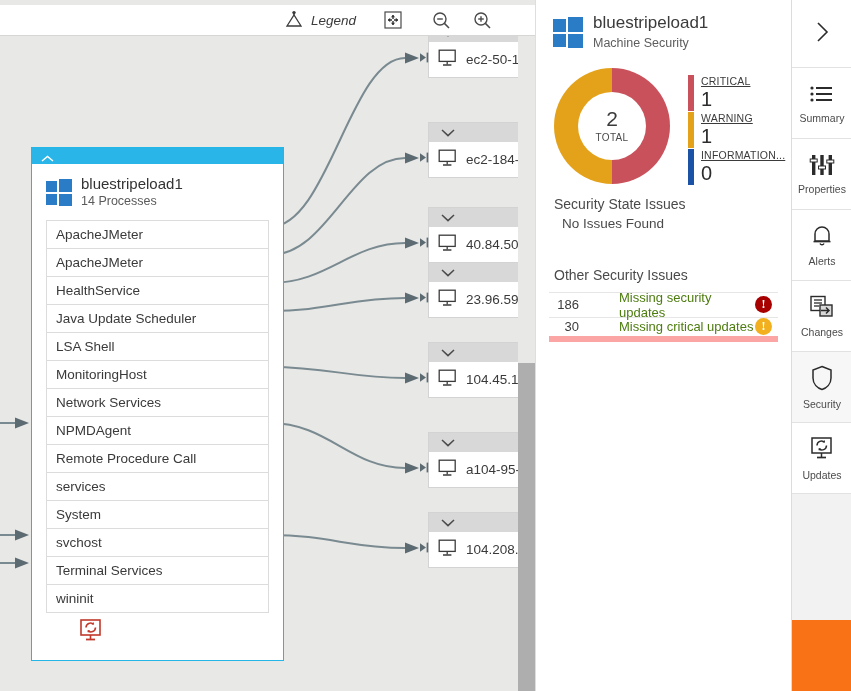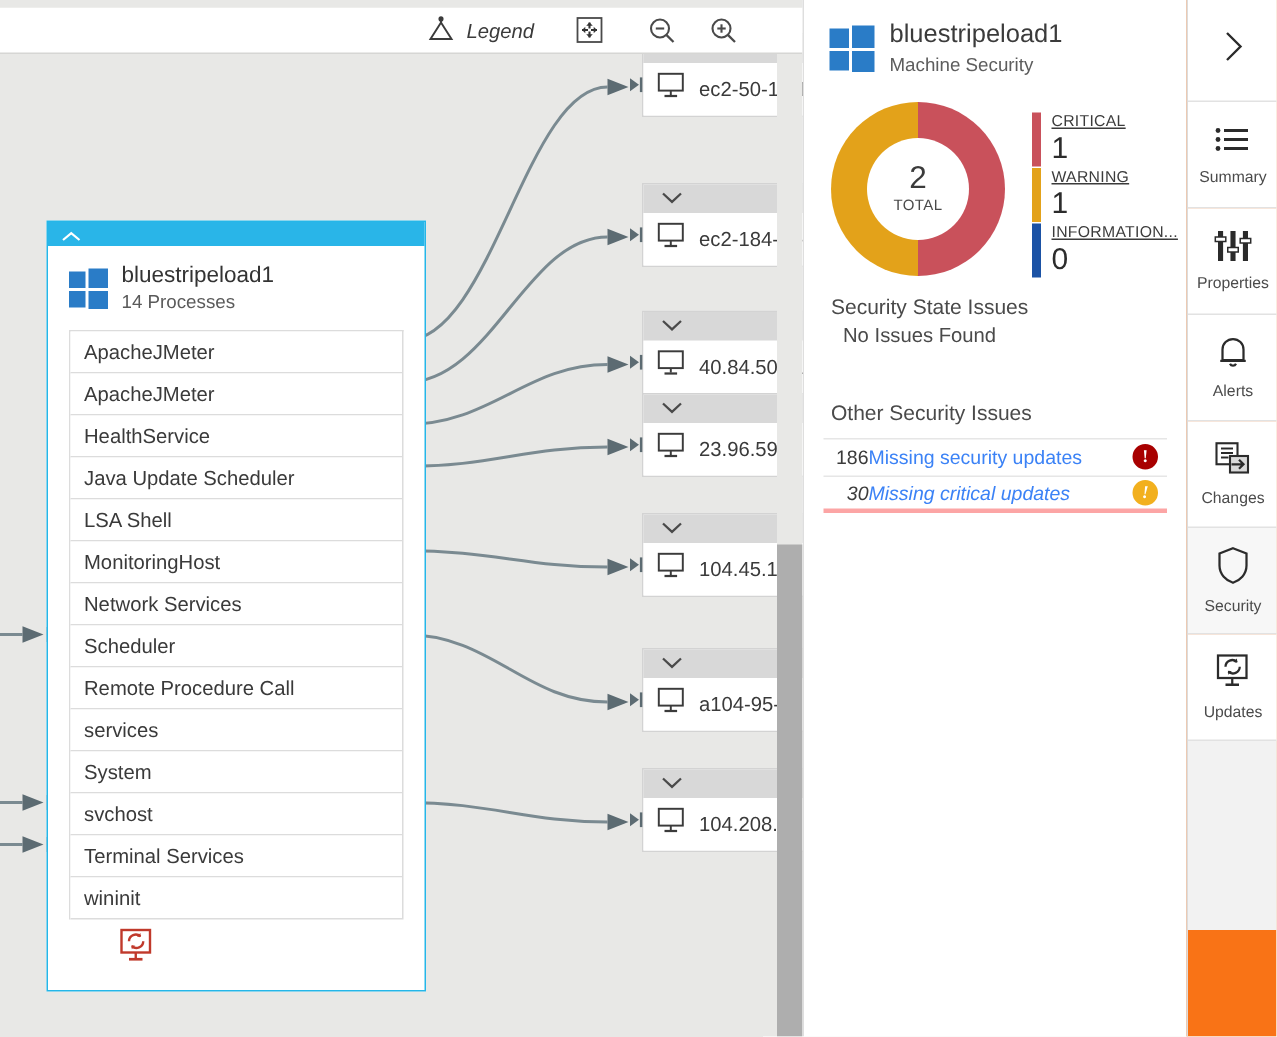--- a/index.html
+++ b/index.html
@@ -147,23 +147,23 @@
     font-size: 14px; color: #4a4a4a; padding: 0 0 0 18px;
   }
   #sec-state { margin-top: 6px; }
   #sec-state-val { font-size: 13.5px; color: #4a4a4a; padding-left: 26px; margin-top: 4px; }
   #other-head { margin-top: 36px; }
   #issue-table { margin: 9px 13px 0 13px; }
   .issue-row {
     display: flex; align-items: center; height: 25px;
     border-top: 1px solid #e6e6e6; font-size: 13px; color: #2f5d99;
   }
-  .issue-row:last-child { border-bottom: 3px solid #fca5a5; font-style: italic; }
+  .issue-row:last-child { border-bottom: 6px solid #fca5a5; }
   .issue-count { width: 30px; text-align: right; color: #3b3b3b; flex: none; }
-  .issue-label { flex: 1; color: #3b82f6; }
+  .issue-label { flex: 1; color: #4d7c0f; margin-left: 40px; }
   .issue-badge {
     width: 17px; height: 17px; border-radius: 50%; flex: none;
     margin-right: 6px; color: #ffffff; font-size: 12px; font-weight: bold;
     display: flex; align-items: center; justify-content: center;
     font-family: "Liberation Serif", serif;
   }
 
   
   #rail {
     position: absolute; left: 791px; top: 0; width: 60px; height: 691px;
@@ -286,21 +286,21 @@
         </span>
       </div>
       <div id="process-list">
           <div class="proc-row"><span>ApacheJMeter</span></div>
           <div class="proc-row"><span>ApacheJMeter</span></div>
           <div class="proc-row"><span>HealthService</span></div>
           <div class="proc-row"><span>Java Update Scheduler</span></div>
           <div class="proc-row"><span>LSA Shell</span></div>
           <div class="proc-row"><span>MonitoringHost</span></div>
           <div class="proc-row"><span>Network Services</span></div>
-          <div class="proc-row"><span>Scheduler</span></div>
+          <div class="proc-row"><span>NPMDAgent</span></div>
           <div class="proc-row"><span>Remote Procedure Call</span></div>
           <div class="proc-row"><span>services</span></div>
           <div class="proc-row"><span>System</span></div>
           <div class="proc-row"><span>svchost</span></div>
           <div class="proc-row"><span>Terminal Services</span></div>
           <div class="proc-row"><span>wininit</span></div>
         </div>
       <div id="card-footer">
         <span class="upd-icon">
           <svg width="26" height="26" viewBox="0 0 26 26">

